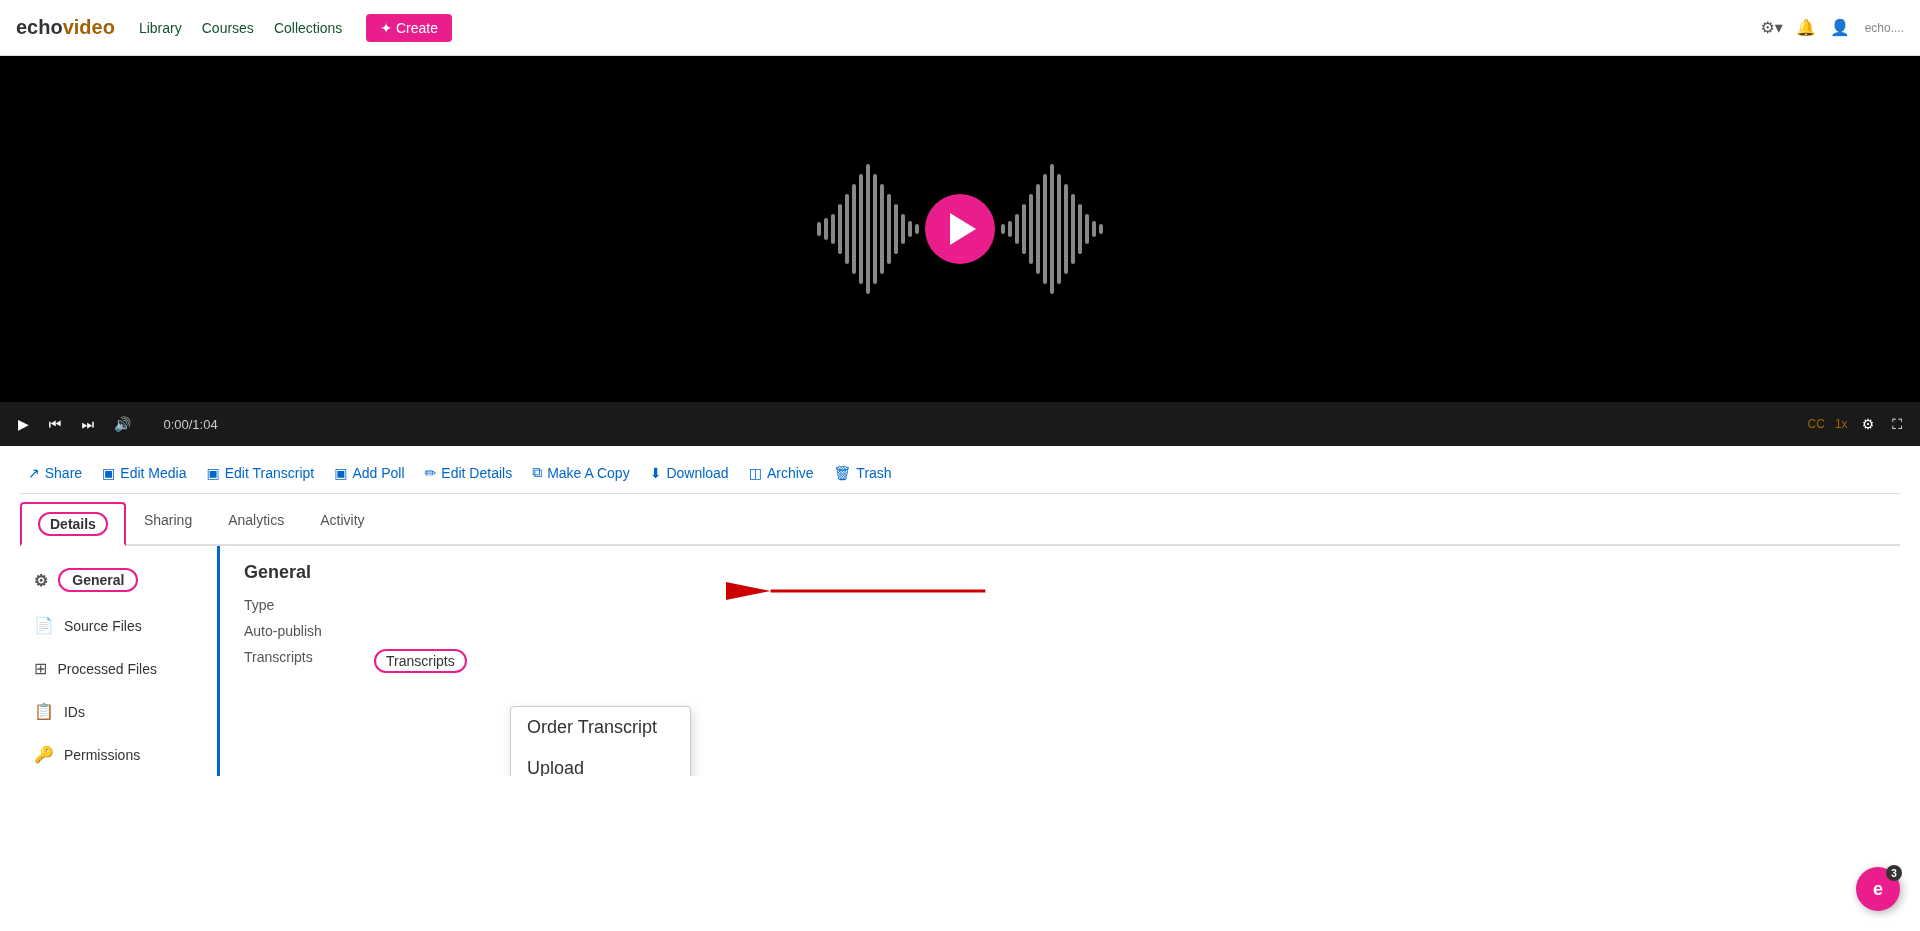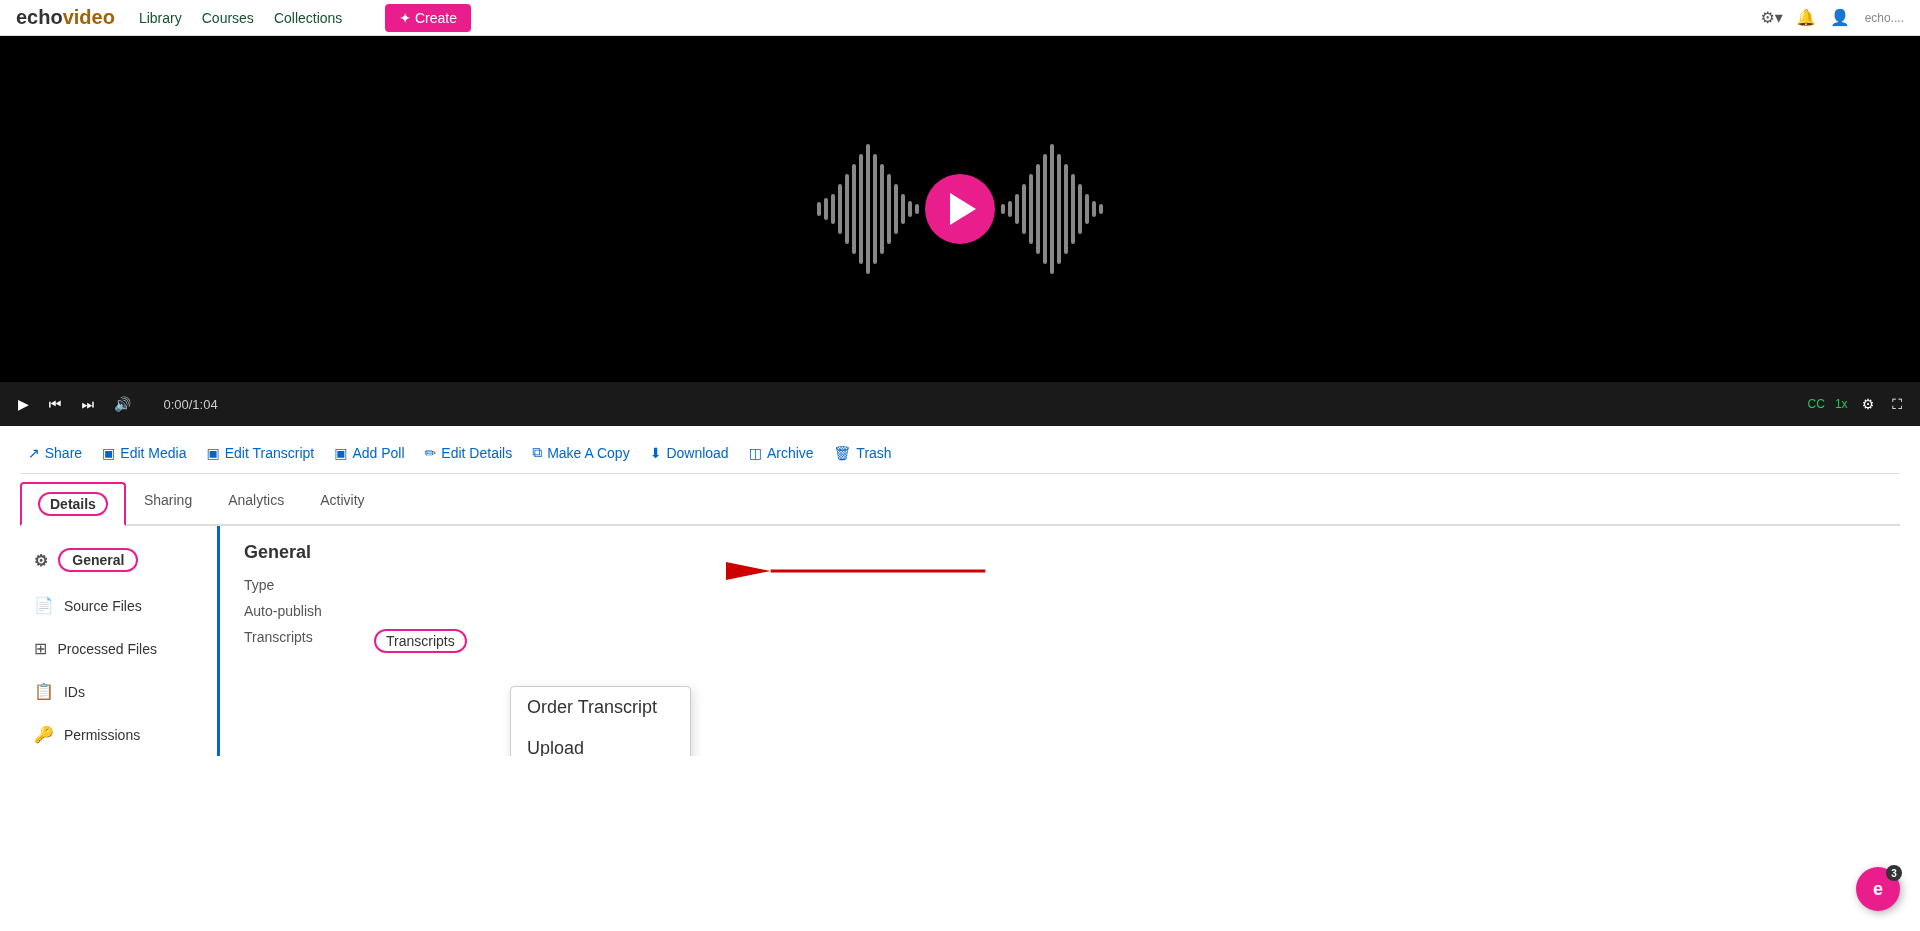--- a/index.html
+++ b/index.html
@@ -1,31 +1,31 @@
 <!DOCTYPE html>
 <html><head>
   <meta charset="utf-8">
   <style>
     * { box-sizing: border-box; margin: 0; padding: 0; }
     body { font-family: Arial, sans-serif; font-size: 14px; background: #fff; color: #333; overflow-x: hidden; }
 
     
     .topnav {
-      display: flex; align-items: center; height: 36px;
+      display: flex; align-items: center; height: 56px;
       background: #fff; border-bottom: 1px solid #ddd;
       padding: 0 16px; gap: 24px;
     }
     .logo { display: flex; align-items: center; font-size: 20px; font-weight: bold; }
     .logo span.echo { color: #333; }
     .logo span.video { color: #a16207; }
     .topnav-links { display: flex; gap: 20px; }
     .topnav-links a { text-decoration: none; color: #14532d; font-size: 14px; }
     .create-btn {
       background: #e91e8c; color: #fff; border: none; border-radius: 4px;
-      padding: 6px 14px; font-size: 14px; cursor: pointer; display: flex; align-items: center; gap: 6px; margin-left: 19px;
+      padding: 6px 14px; font-size: 14px; cursor: pointer; display: flex; align-items: center; gap: 6px;
     }
     .topnav-right { margin-left: auto; display: flex; align-items: center; gap: 14px; color: #555; }
     .topnav-right .icon-btn { cursor: pointer; font-size: 16px; color: #555; }
 
     
     .video-container {
       background: #000; width: 100%; height: 390px;
       display: flex; flex-direction: column; justify-content: space-between;
     }
     .video-content {
@@ -51,21 +51,21 @@
       border-left: 26px solid #fff;
       margin-left: 5px;
     }
     .video-controls {
       background: #1a1a1a; height: 44px; display: flex; align-items: center;
       padding: 0 14px; gap: 12px; color: #fff;
     }
     .ctrl-btn { background: none; border: none; color: #fff; cursor: pointer; font-size: 14px; padding: 0 4px; }
     .time-display { font-size: 13px; color: #ccc; margin-left: 16px; }
     .ctrl-right { margin-left: auto; display: flex; align-items: center; gap: 10px; }
-    .ctrl-tag { font-size: 12px; color: #22c55e; }
+    .ctrl-tag { font-size: 12px; color: #a16207; }
 
     
     .content-area { padding: 14px 20px 0 20px; }
     .media-title { font-size: 22px; font-weight: normal; color: #333; margin-bottom: 12px; }
 
     
     .action-toolbar {
       display: flex; align-items: center; gap: 4px; flex-wrap: wrap;
       margin-bottom: 8px; border-bottom: 1px solid #ddd; padding-bottom: 8px;
     }

